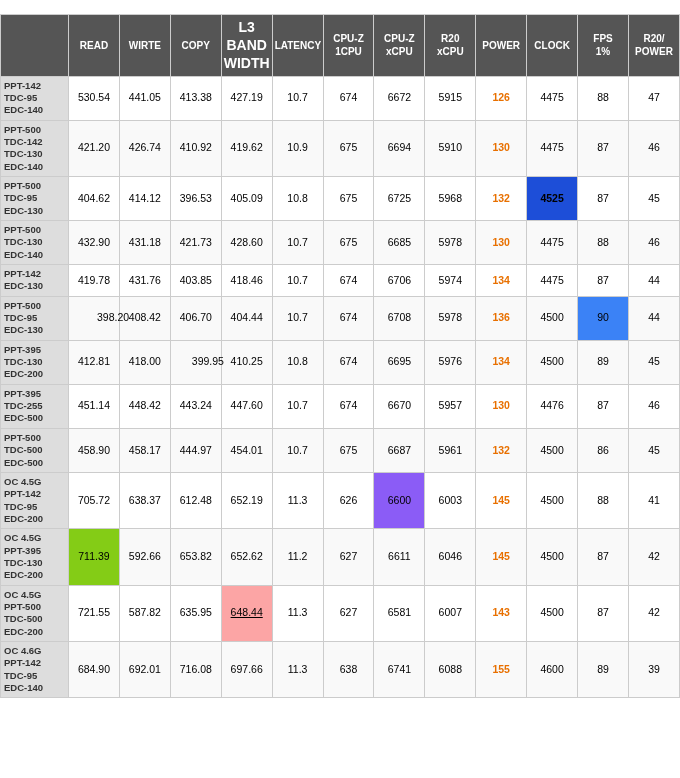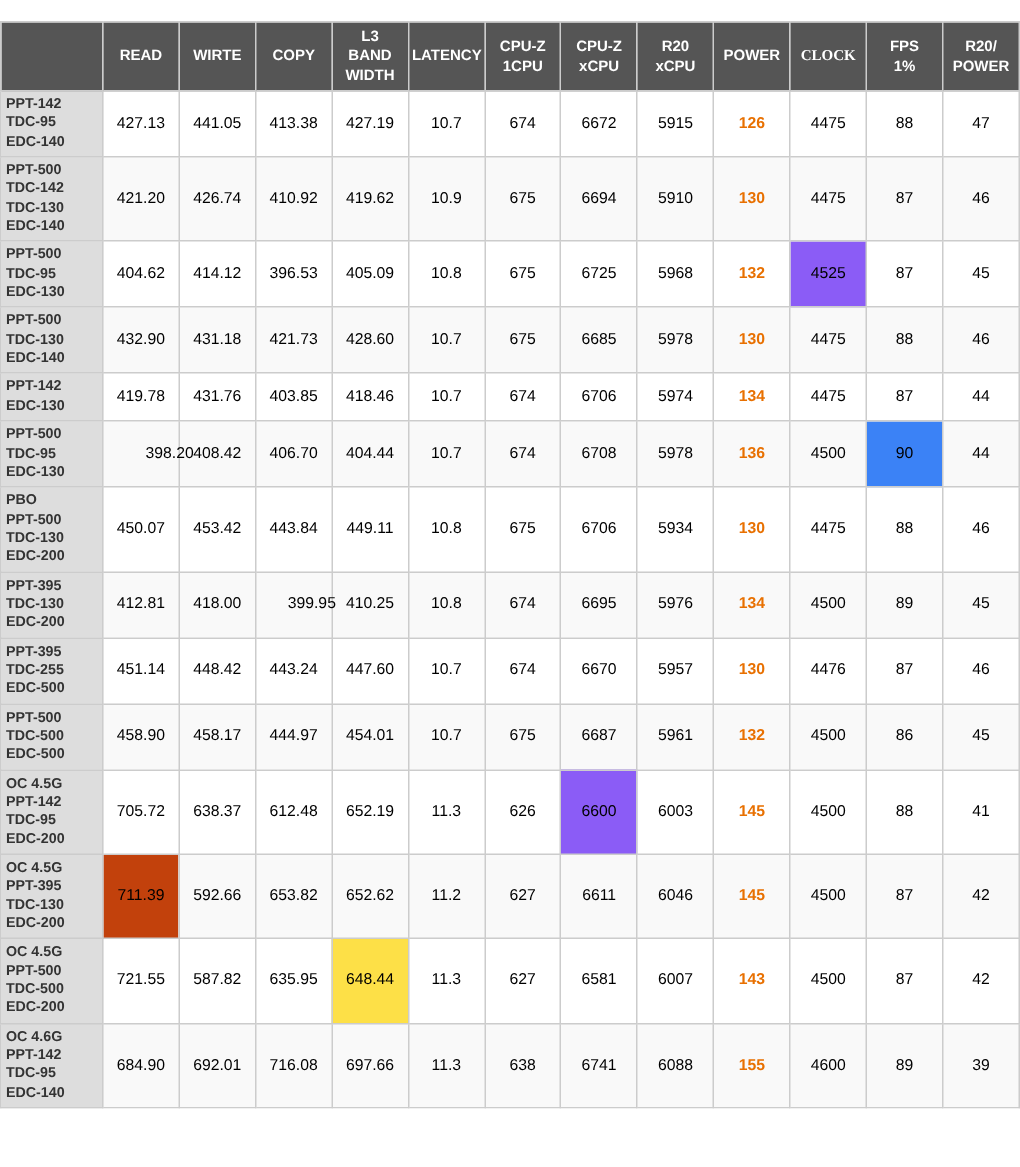--- a/index.html
+++ b/index.html
@@ -59,35 +59,35 @@
 <div class="page-title"></div>
 <div class="page-subtitle"></div>
 
 <table>
   <thead>
     <tr id="header-row">
       <th style="width:68px;"></th>
     <th style="font-size: 10px;">READ</th>
         <th style="font-size: 10px;">WIRTE</th>
         <th style="font-size: 10px;">COPY</th>
-        <th style="font-size: 10px;">L3<br>BAND WIDTH</th>
+        <th style="font-size: 14px;">L3<br>BAND WIDTH</th>
         <th style="font-size: 10px;">LATENCY</th>
         <th style="font-size: 10px;">CPU-Z<br>1CPU</th>
         <th style="font-size: 10px;">CPU-Z<br>xCPU</th>
         <th style="font-size: 10px;">R20<br>xCPU</th>
         <th style="font-size: 10px;">POWER</th>
-        <th style="font-size: 10px; font-family: Liberation Serif, serif;">CLOCK</th>
+        <th style="font-size: 10px;">CLOCK</th>
         <th style="font-size: 10px;">FPS<br>1%</th>
         <th style="font-size: 10px;">R20/<br>POWER</th>
       </tr>
   </thead>
   <tbody id="table-body">
       <tr>
         <td class="col-label">PPT-142<br>TDC-95<br>EDC-140</td>
-        <td style="background: rgb(255, 255, 255);">427.13</td>
+        <td style="background: rgb(255, 255, 255);">530.54</td>
         <td style="background: rgb(255, 255, 255);">441.05</td>
         <td style="background: rgb(255, 255, 255);">413.38</td>
         <td style="background: rgb(255, 255, 255);">427.19</td>
         <td style="background: rgb(255, 255, 255);">10.7</td>
         <td style="background: rgb(255, 255, 255);">674</td>
         <td style="background: rgb(255, 255, 255);">6672</td>
         <td style="background: rgb(255, 255, 255);">5915</td>
         <td style="background: rgb(255, 255, 255); color: rgb(232, 112, 0); font-weight: bold;">126</td>
         <td style="background: rgb(255, 255, 255);">4475</td>
         <td style="background: rgb(255, 255, 255);">88</td>
@@ -112,21 +112,21 @@
         <td class="col-label">PPT-500<br>TDC-95<br>EDC-130</td>
         <td style="background: rgb(255, 255, 255);">404.62</td>
         <td style="background: rgb(255, 255, 255);">414.12</td>
         <td style="background: rgb(255, 255, 255);">396.53</td>
         <td style="background: rgb(255, 255, 255);">405.09</td>
         <td style="background: rgb(255, 255, 255);">10.8</td>
         <td style="background: rgb(255, 255, 255);">675</td>
         <td style="background: rgb(255, 255, 255);">6725</td>
         <td style="background: rgb(255, 255, 255);">5968</td>
         <td style="background: rgb(255, 255, 255); color: rgb(232, 112, 0); font-weight: bold;">132</td>
-        <td style="background: #8b5cf6;">4525</td>
+        <td style="background: #1d4ed8; font-weight: bold;">4525</td>
         <td style="background: rgb(255, 255, 255);">87</td>
         <td style="background: rgb(255, 255, 255);">45</td>
       </tr>
       <tr>
         <td class="col-label">PPT-500<br>TDC-130<br>EDC-140</td>
         <td style="background: rgb(249, 249, 249);">432.90</td>
         <td style="background: rgb(249, 249, 249);">431.18</td>
         <td style="background: rgb(249, 249, 249);">421.73</td>
         <td style="background: rgb(249, 249, 249);">428.60</td>
         <td style="background: rgb(249, 249, 249);">10.7</td>
@@ -162,35 +162,20 @@
         <td style="background: rgb(249, 249, 249);">10.7</td>
         <td style="background: rgb(249, 249, 249);">674</td>
         <td style="background: rgb(249, 249, 249);">6708</td>
         <td style="background: rgb(249, 249, 249);">5978</td>
         <td style="background: rgb(249, 249, 249); color: rgb(232, 112, 0); font-weight: bold;">136</td>
         <td style="background: rgb(249, 249, 249);">4500</td>
         <td style="background: #3b82f6;">90</td>
         <td style="background: rgb(249, 249, 249);">44</td>
       </tr>
       <tr>
-        <td class="col-label">PBO<br>PPT-500<br>TDC-130<br>EDC-200</td>
-        <td style="background: rgb(255, 255, 255);">450.07</td>
-        <td style="background: rgb(255, 255, 255);">453.42</td>
-        <td style="background: rgb(255, 255, 255);">443.84</td>
-        <td style="background: rgb(255, 255, 255);">449.11</td>
-        <td style="background: rgb(255, 255, 255);">10.8</td>
-        <td style="background: rgb(255, 255, 255);">675</td>
-        <td style="background: rgb(255, 255, 255);">6706</td>
-        <td style="background: rgb(255, 255, 255);">5934</td>
-        <td style="background: rgb(255, 255, 255); color: rgb(232, 112, 0); font-weight: bold;">130</td>
-        <td style="background: rgb(255, 255, 255);">4475</td>
-        <td style="background: rgb(255, 255, 255);">88</td>
-        <td style="background: rgb(255, 255, 255);">46</td>
-      </tr>
-      <tr>
         <td class="col-label">PPT-395<br>TDC-130<br>EDC-200</td>
         <td style="background: rgb(249, 249, 249);">412.81</td>
         <td style="background: rgb(249, 249, 249);">418.00</td>
         <td style="background: rgb(249, 249, 249); padding-left: 21px;">399.95</td>
         <td style="background: rgb(249, 249, 249);">410.25</td>
         <td style="background: rgb(249, 249, 249);">10.8</td>
         <td style="background: rgb(249, 249, 249);">674</td>
         <td style="background: rgb(249, 249, 249);">6695</td>
         <td style="background: rgb(249, 249, 249);">5976</td>
         <td style="background: rgb(249, 249, 249); color: rgb(232, 112, 0); font-weight: bold;">134</td>
@@ -238,39 +223,39 @@
         <td style="background: rgb(255, 255, 255);">626</td>
         <td style="background: #8b5cf6;">6600</td>
         <td style="background: rgb(255, 255, 255);">6003</td>
         <td style="background: rgb(255, 255, 255); color: rgb(232, 112, 0); font-weight: bold;">145</td>
         <td style="background: rgb(255, 255, 255);">4500</td>
         <td style="background: rgb(255, 255, 255);">88</td>
         <td style="background: rgb(255, 255, 255);">41</td>
       </tr>
       <tr>
         <td class="col-label">OC 4.5G<br>PPT-395<br>TDC-130<br>EDC-200</td>
-        <td style="background: #c2410c;">711.39</td>
+        <td style="background: #84cc16;">711.39</td>
         <td style="background: rgb(249, 249, 249);">592.66</td>
         <td style="background: rgb(249, 249, 249);">653.82</td>
         <td style="background: rgb(249, 249, 249);">652.62</td>
         <td style="background: rgb(249, 249, 249);">11.2</td>
         <td style="background: rgb(249, 249, 249);">627</td>
         <td style="background: rgb(249, 249, 249);">6611</td>
         <td style="background: rgb(249, 249, 249);">6046</td>
         <td style="background: rgb(249, 249, 249); color: rgb(232, 112, 0); font-weight: bold;">145</td>
         <td style="background: rgb(249, 249, 249);">4500</td>
         <td style="background: rgb(249, 249, 249);">87</td>
         <td style="background: rgb(249, 249, 249);">42</td>
       </tr>
       <tr>
         <td class="col-label">OC 4.5G<br>PPT-500<br>TDC-500<br>EDC-200</td>
         <td style="background: rgb(255, 255, 255);">721.55</td>
         <td style="background: rgb(255, 255, 255); margin-top: 13px;">587.82</td>
         <td style="background: rgb(255, 255, 255);">635.95</td>
-        <td style="background: #fde047;">648.44</td>
+        <td style="background: #fca5a5; text-decoration: underline;">648.44</td>
         <td style="background: rgb(255, 255, 255);">11.3</td>
         <td style="background: rgb(255, 255, 255);">627</td>
         <td style="background: rgb(255, 255, 255);">6581</td>
         <td style="background: rgb(255, 255, 255);">6007</td>
         <td style="background: rgb(255, 255, 255); color: rgb(232, 112, 0); font-weight: bold;">143</td>
         <td style="background: rgb(255, 255, 255);">4500</td>
         <td style="background: rgb(255, 255, 255);">87</td>
         <td style="background: rgb(255, 255, 255);">42</td>
       </tr>
       <tr>

